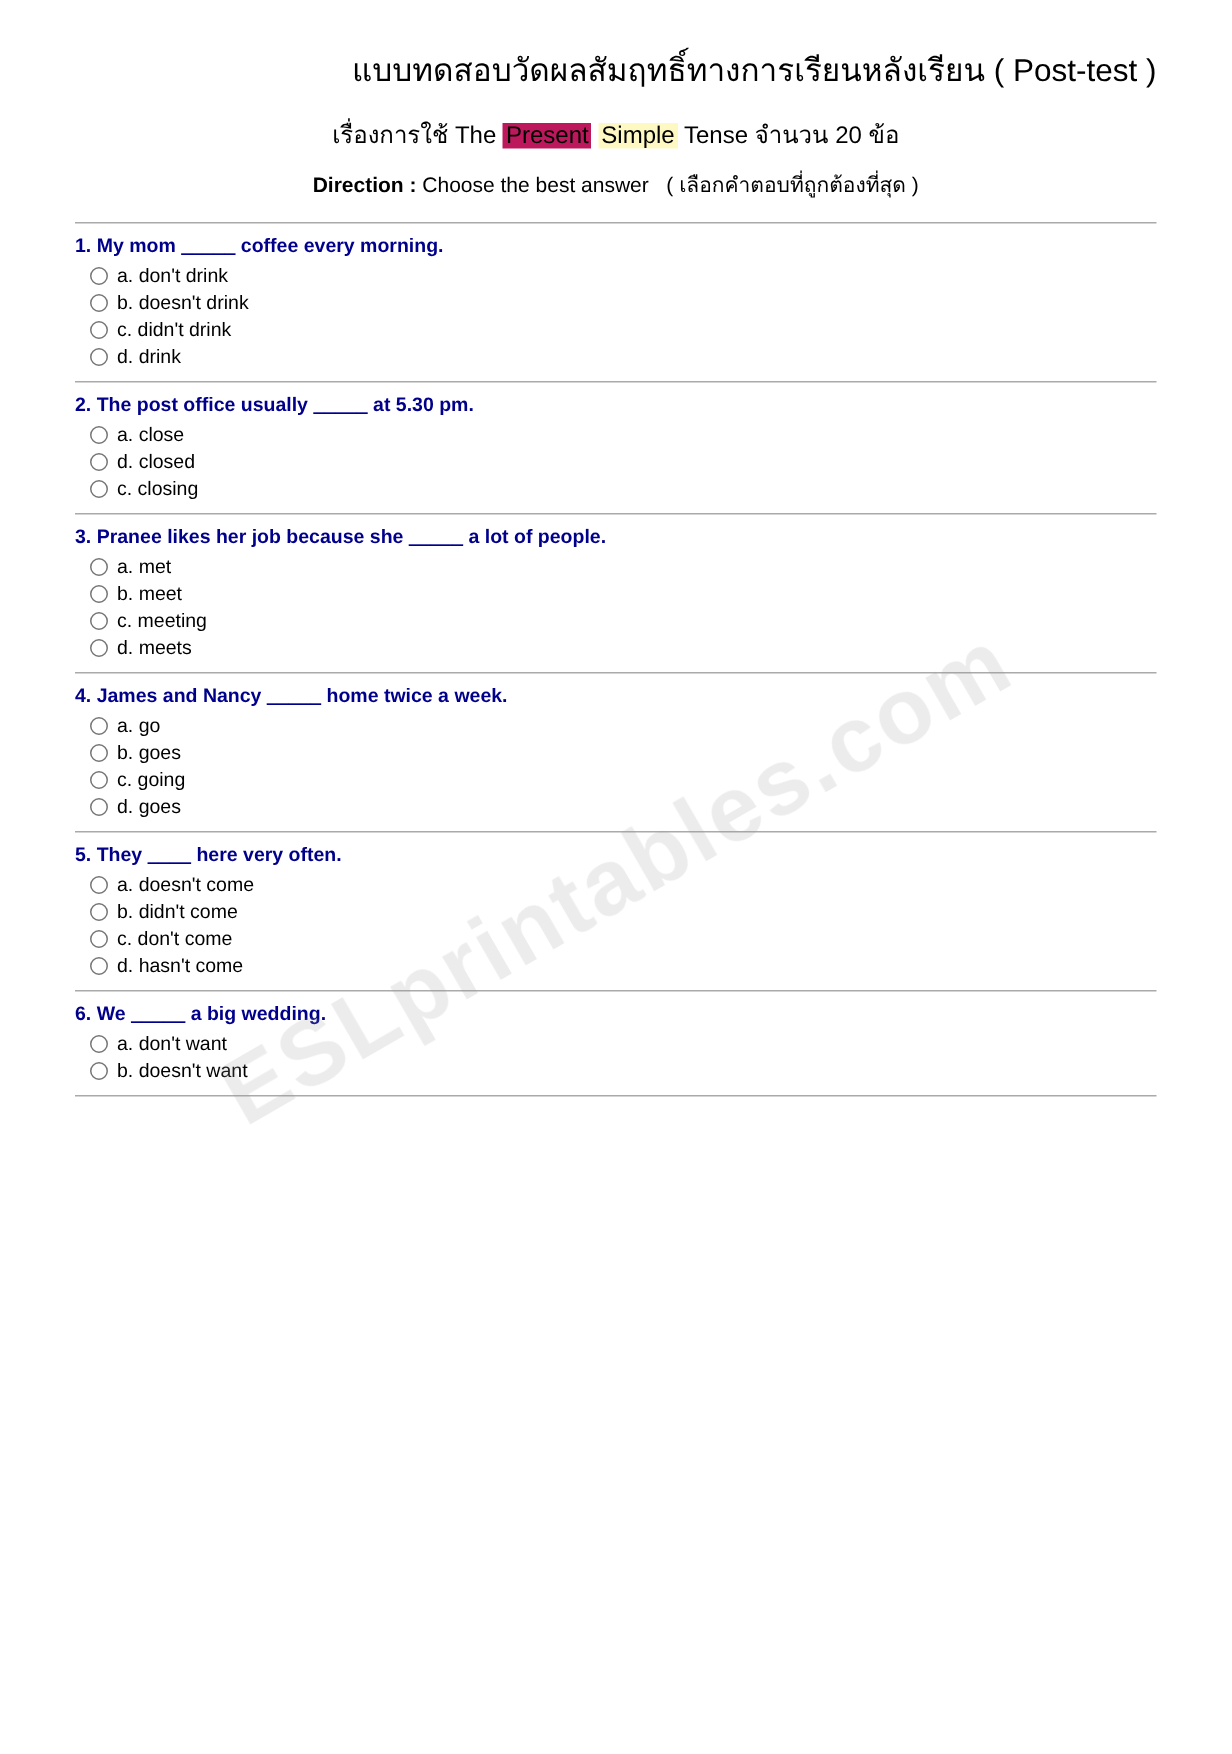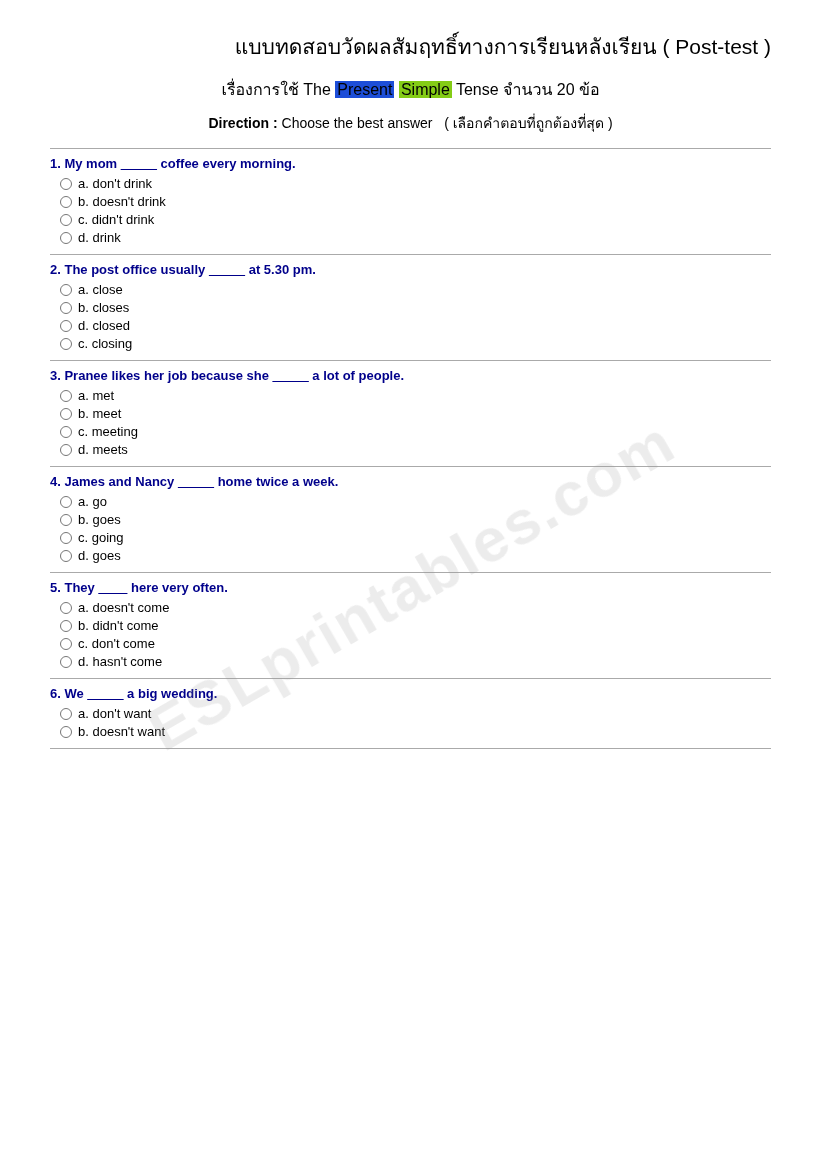--- a/index.html
+++ b/index.html
@@ -20,26 +20,26 @@
       margin-bottom: 14px;
       font-family: 'Arial Unicode MS', Arial, sans-serif;
     }
     .subtitle {
       text-align: center;
       font-size: 16px;
       margin-bottom: 10px;
       font-family: 'Arial Unicode MS', Arial, sans-serif;
     }
     .highlight-present {
-      background-color: #1d4ed8;
+      background-color: #be185d;
       padding: 0 2px;
       margin-top: 42px;
     }
     .highlight-simple {
-      background-color: #84cc16;
+      background-color: #fef9c3;
       padding: 0 2px;
     }
     .direction {
       text-align: center;
       font-size: 14px;
       margin-bottom: 14px;
       font-family: 'Arial Unicode MS', Arial, sans-serif;
     }
     .direction strong {
       font-weight: bold;
@@ -137,24 +137,20 @@
     <hr>
     <div class="question-block">
       <div class="question-text">2. The post office usually <span class="blank">_____</span> at 5.30 pm.</div>
       <div class="options">
         <div class="option-row">
           <input type="radio" name="q2" style="">
           <span class="option-label">a. close</span>
         </div>
         <div class="option-row">
           <input type="radio" name="q2" style="">
-          <span class="option-label">b. closes</span>
-        </div>
-        <div class="option-row">
-          <input type="radio" name="q2" style="">
           <span class="option-label">d. closed</span>
         </div>
         <div class="option-row">
           <input type="radio" name="q2" style="">
           <span class="option-label">c. closing</span>
         </div>
       </div>
     </div>
     <hr>
     <div class="question-block">

